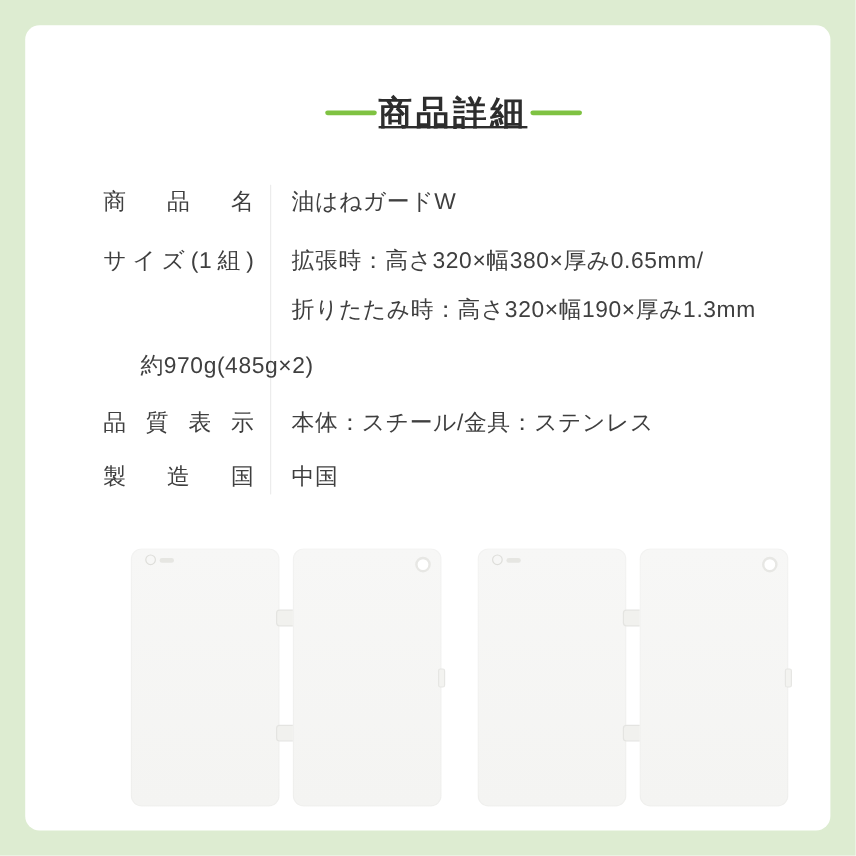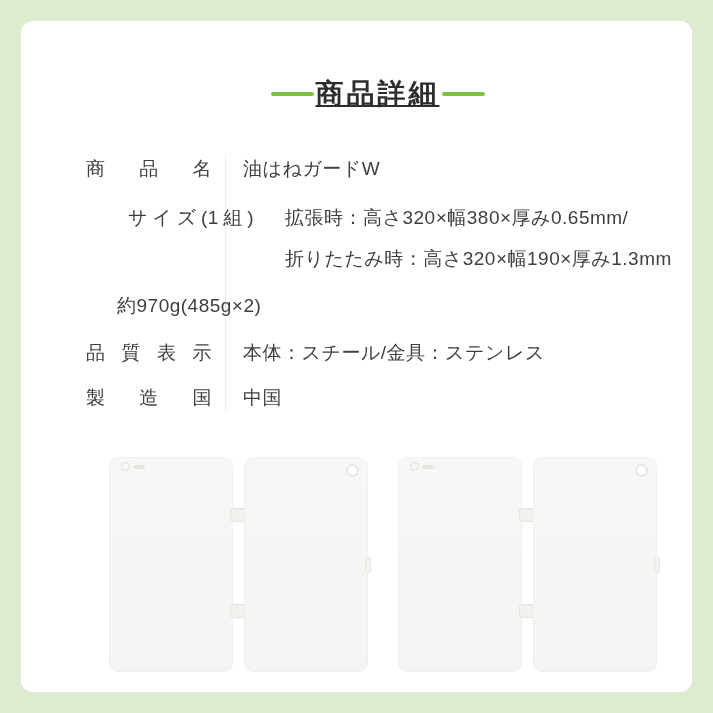--- a/index.html
+++ b/index.html
@@ -35,21 +35,21 @@
     color:var(--text,#3f3f3f);font-size:19px;line-height:26px;
     letter-spacing:0.5px;white-space:nowrap;
   }
   .row .label{
     width:126px;flex:0 0 126px;
     text-align:justify;text-align-last:justify;
   }
   .row .value{margin-left:31px;}
   .row-1{top:135px;}
   .row-2{top:176px;line-height:41px;}
-  .row-2 .label{line-height:41px;margin-left:42px;}
+  .row-2 .label{line-height:41px;}
   .row-3{top:272px;}
   .row-4{top:319px;}
   .row-5{top:364px;}
   .value-lines{display:flex;flex-direction:column;}
   
   .photos{position:absolute;left:0;top:0;width:713px;height:713px;pointer-events:none;}
   .photo{position:absolute;top:436px;width:259px;height:215px;}
   .photo.first{left:88px;}
   .photo.second{left:377px;}
   .panel{

